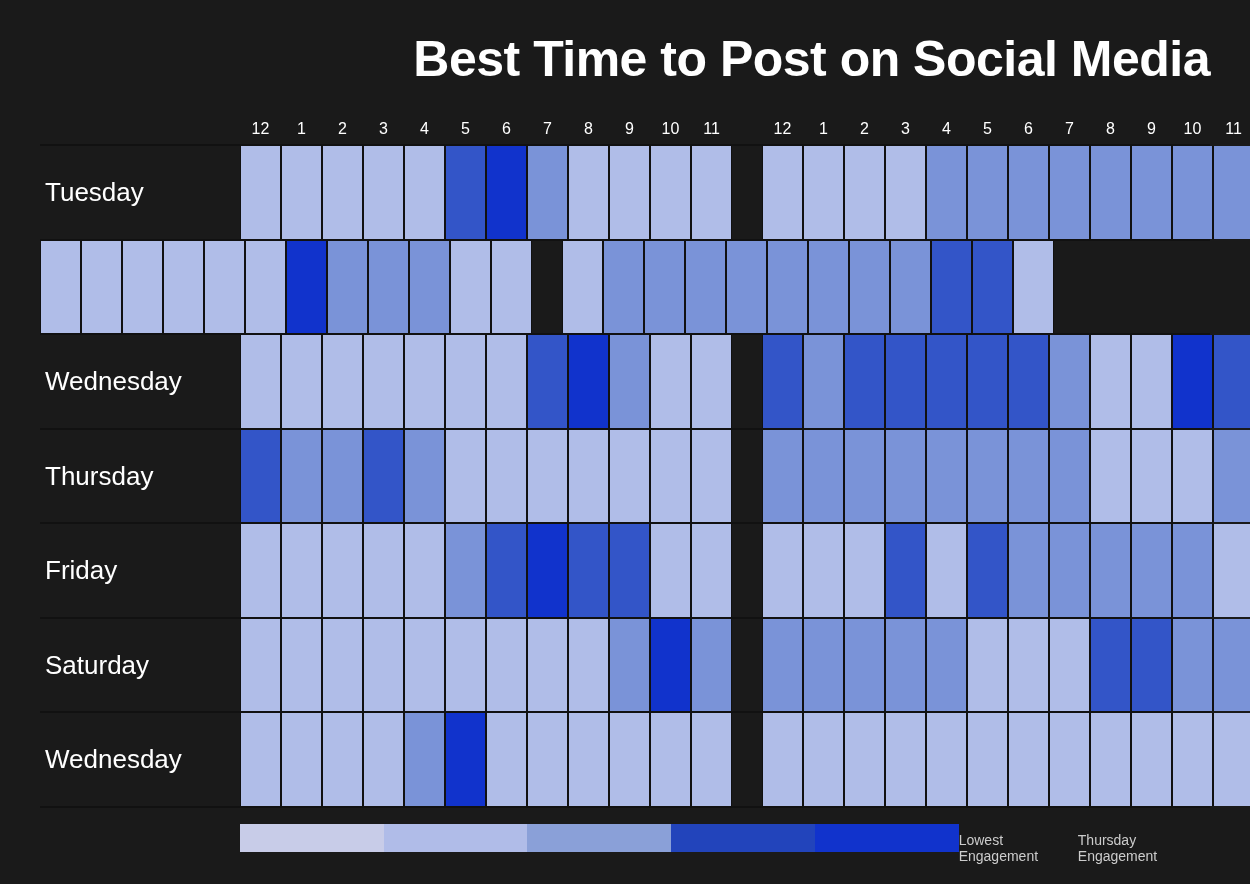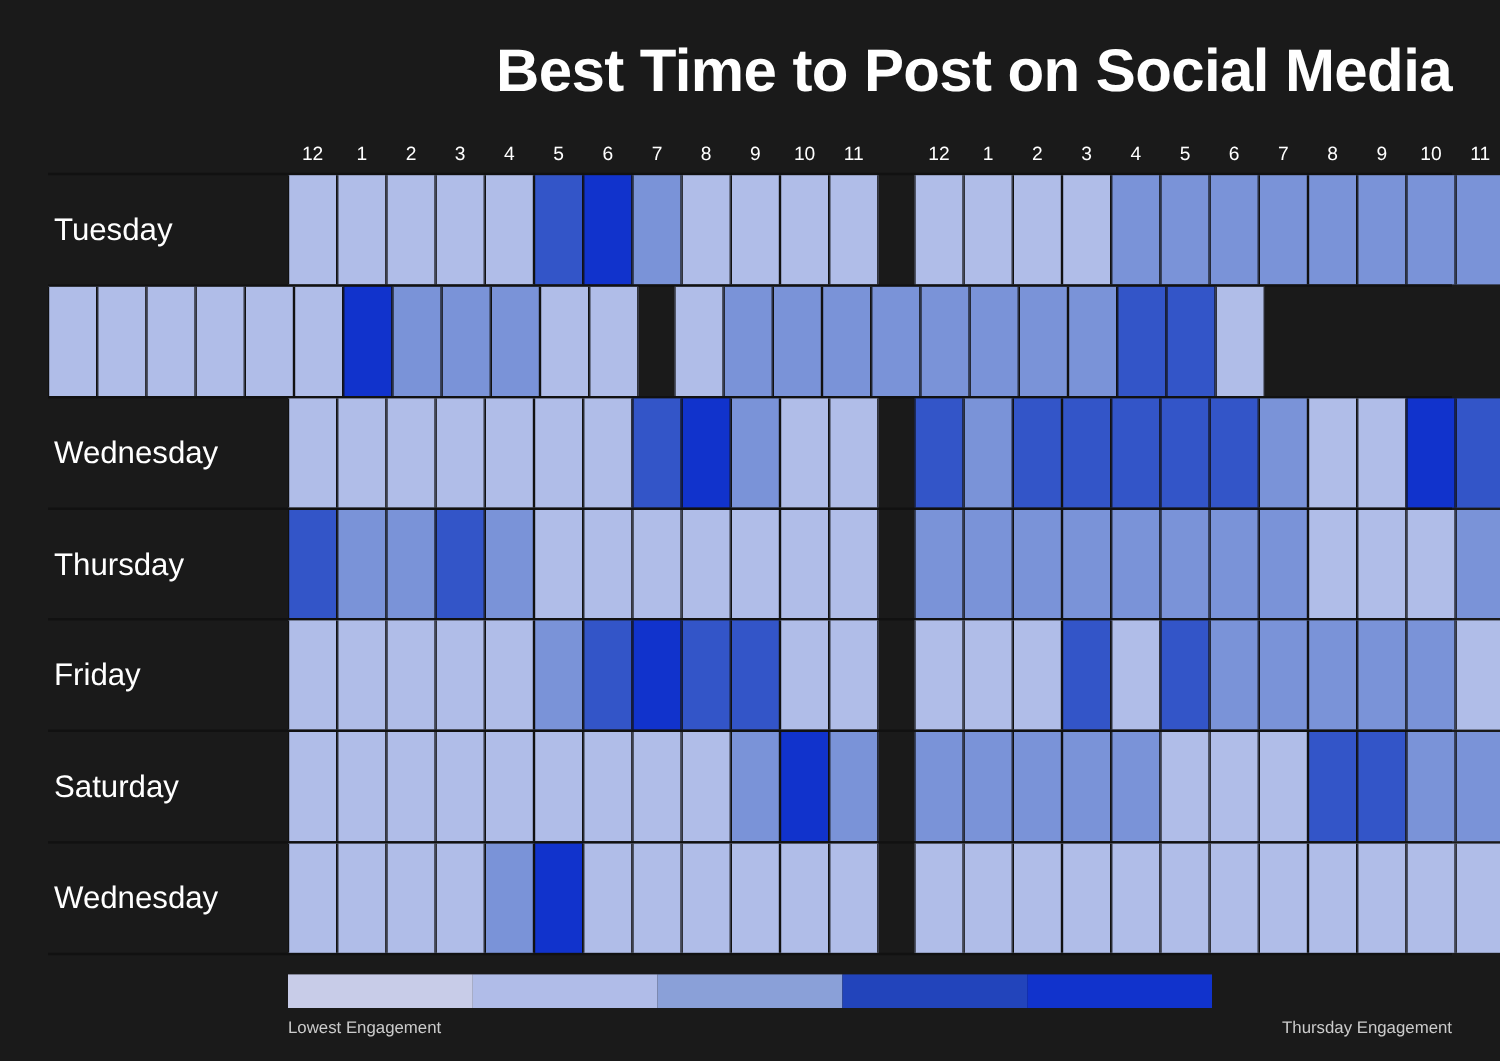--- a/index.html
+++ b/index.html
@@ -283,21 +283,21 @@
         <div style="width: 41px; flex-shrink: 0; border-left: 1px solid rgb(17, 17, 17); border-right: 1px solid rgb(17, 17, 17); background: rgb(176, 189, 232);"></div>
         <div style="width: 41px; flex-shrink: 0; border-left: 1px solid rgb(17, 17, 17); border-right: 1px solid rgb(17, 17, 17); background: rgb(176, 189, 232);"></div>
         <div style="width: 41px; flex-shrink: 0; border-left: 1px solid rgb(17, 17, 17); border-right: 1px solid rgb(17, 17, 17); background: rgb(176, 189, 232);"></div>
         <div style="width: 41px; flex-shrink: 0; border-left: 1px solid rgb(17, 17, 17); border-right: 1px solid rgb(17, 17, 17); background: rgb(176, 189, 232);"></div>
         <div style="width: 41px; flex-shrink: 0; border-left: 1px solid rgb(17, 17, 17); border-right: 1px solid rgb(17, 17, 17); background: rgb(176, 189, 232);"></div>
       </div>
     </div>
 
   <div style="display:flex; margin-top:16px; width:100%;">
     <div style="width:200px; flex-shrink:0;"></div>
-    <div style="flex:1; display:flex; flex-direction:column;">
+    <div style="flex:1; display:flex; flex-direction:row;">
       <div class="legend-bar" id="legend-bar">
           <div style="flex: 1 1 0%; height: 28px; background: rgb(200, 204, 232);"></div>
           <div style="flex: 1 1 0%; height: 28px; background: rgb(176, 188, 232);"></div>
           <div style="flex: 1 1 0%; height: 28px; background: rgb(138, 160, 216);"></div>
           <div style="flex: 1 1 0%; height: 28px; background: rgb(34, 68, 187);"></div>
           <div style="flex: 1 1 0%; height: 28px; background: rgb(17, 51, 204);"></div>
         </div>
       <div style="display:flex; justify-content:space-between; margin-top:8px;">
         <span style="font-size:14px; color:#cccccc;">Lowest Engagement</span>
         <span style="font-size:14px; color:#cccccc;">Thursday Engagement</span>

